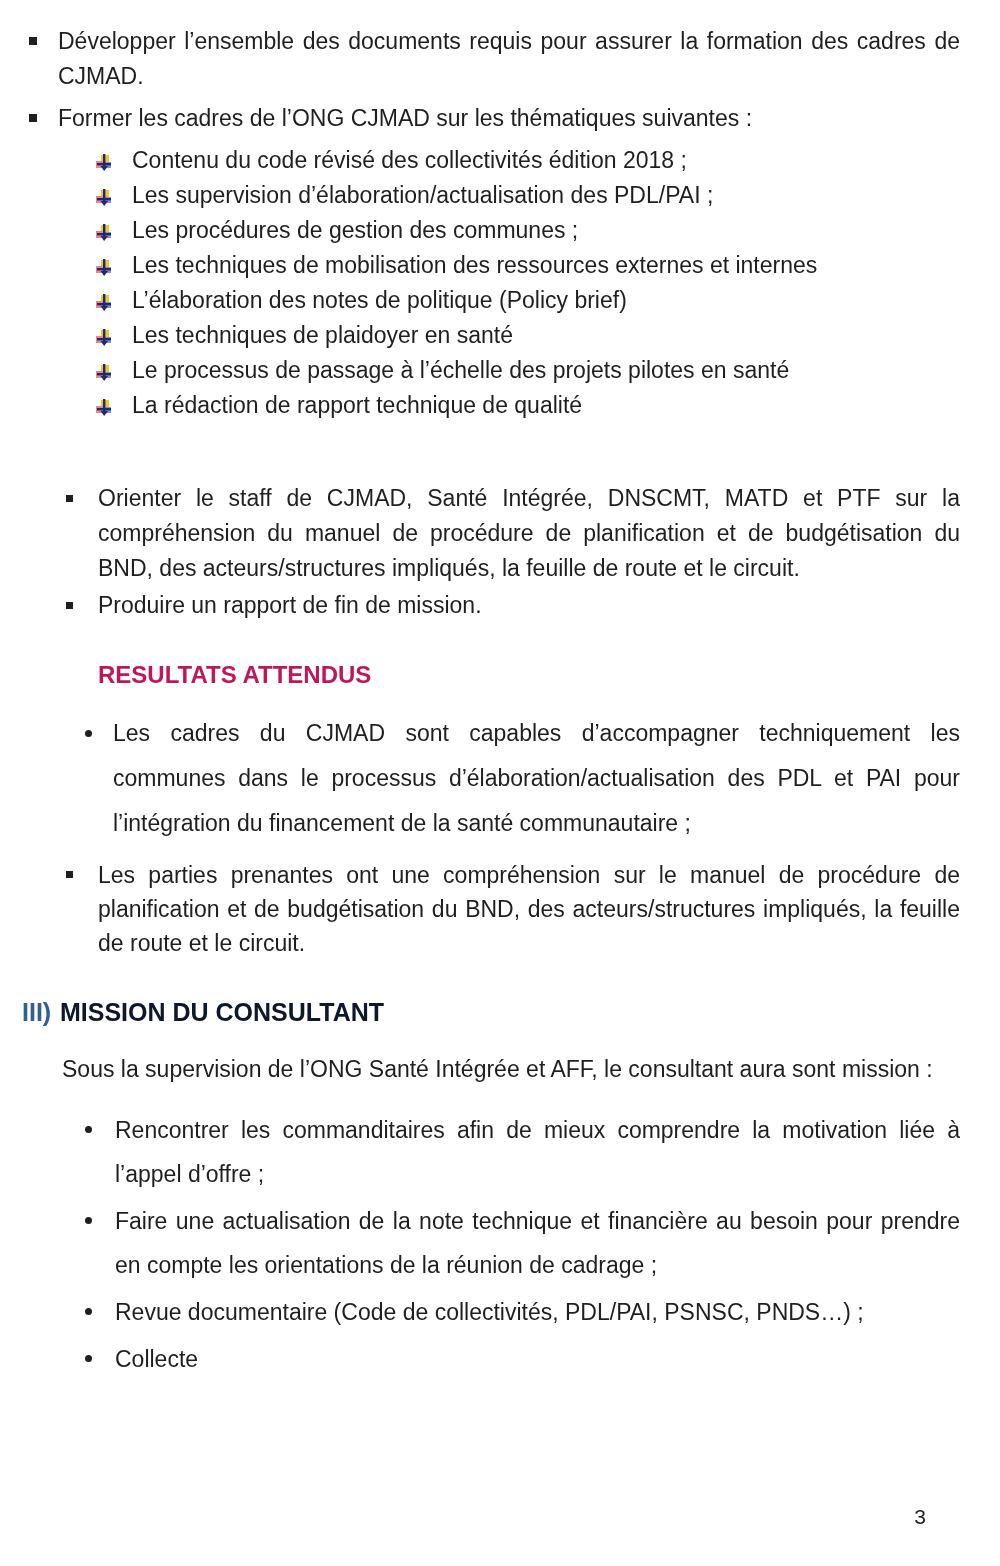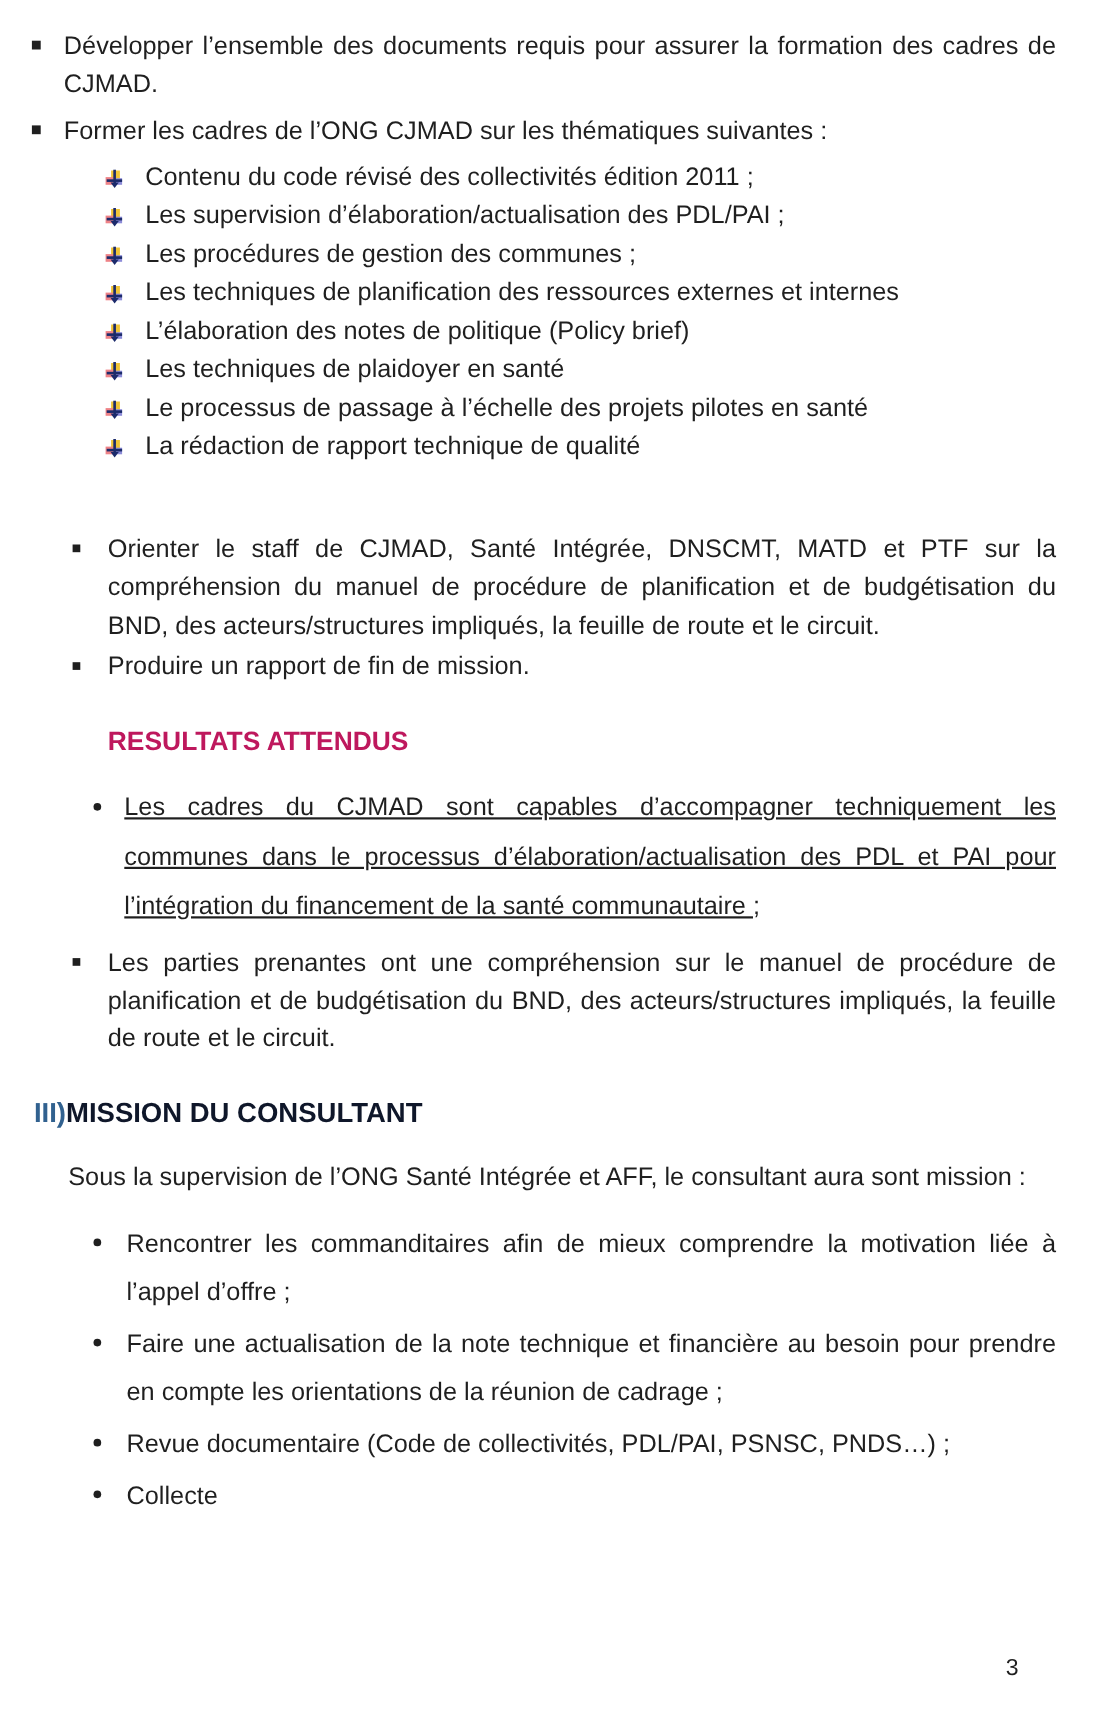--- a/index.html
+++ b/index.html
@@ -77,21 +77,20 @@
     letter-spacing: 0px;
   }
   .result-item-round {
     position: relative;
     margin: 22px 0 0 63px;
     padding-left: 28px;
     font-size: 23px;
     line-height: 45px;
     text-align: justify;
     text-align-last: left;
-    text-decoration: underline;
   }
   .round-bullet {
     position: absolute;
     left: 0px;
     top: 19px;
     width: 7px;
     height: 7px;
     border-radius: 50%;
     background: #1f1f1f;
   }
@@ -105,21 +104,21 @@
     text-align-last: left;
   }
   .result-item-square .sq-bullet { left: 1px; top: 13px; }
   
   .mission-heading {
     margin: 38px 0 0 0;
     font-size: 25px;
     font-weight: 700;
     display: flex;
   }
-  .mission-heading .numeral { width: 38px; flex: 0 0 auto; text-align: right; }
+  .mission-heading .numeral { width: 38px; flex: 0 0 auto; }
   .mission-intro {
     margin: 20px 0 0 40px;
     font-size: 23px;
     line-height: 45px;
     text-align: justify;
     text-align-last: left;
   }
   ul.mission-list { margin: 16px 0 0 63px; padding: 0; list-style: none; }
   .mission-item {
     position: relative;
@@ -159,21 +158,21 @@
   <ul class="themes">
     <li>
       <svg class="arrow-icon" viewBox="0 0 18 18">
           <rect x="6" y="1" width="8" height="9" fill="#F0C437"></rect>
           <rect x="1" y="7" width="7" height="7" fill="#EE8287"></rect>
           <rect x="10" y="8" width="6" height="6" fill="#8C8BD8"></rect>
           <rect x="8" y="0" width="2.4" height="14" fill="#1C2B6B"></rect>
           <rect x="2" y="9" width="14" height="2.4" fill="#1C2B6B"></rect>
           <polygon points="5.5,12 13,12 9.2,17" fill="#1C2B6B"></polygon>
         </svg>
-      <span>Contenu du code révisé des collectivités édition 2011 ;</span>
+      <span>Contenu du code révisé des collectivités édition 2018 ;</span>
     </li>
     <li>
       <svg class="arrow-icon" viewBox="0 0 18 18">
           <rect x="6" y="1" width="8" height="9" fill="#F0C437"></rect>
           <rect x="1" y="7" width="7" height="7" fill="#EE8287"></rect>
           <rect x="10" y="8" width="6" height="6" fill="#8C8BD8"></rect>
           <rect x="8" y="0" width="2.4" height="14" fill="#1C2B6B"></rect>
           <rect x="2" y="9" width="14" height="2.4" fill="#1C2B6B"></rect>
           <polygon points="5.5,12 13,12 9.2,17" fill="#1C2B6B"></polygon>
         </svg>
@@ -192,21 +191,21 @@
     </li>
     <li>
       <svg class="arrow-icon" viewBox="0 0 18 18">
           <rect x="6" y="1" width="8" height="9" fill="#F0C437"></rect>
           <rect x="1" y="7" width="7" height="7" fill="#EE8287"></rect>
           <rect x="10" y="8" width="6" height="6" fill="#8C8BD8"></rect>
           <rect x="8" y="0" width="2.4" height="14" fill="#1C2B6B"></rect>
           <rect x="2" y="9" width="14" height="2.4" fill="#1C2B6B"></rect>
           <polygon points="5.5,12 13,12 9.2,17" fill="#1C2B6B"></polygon>
         </svg>
-      <span>Les techniques de planification des ressources externes et internes</span>
+      <span>Les techniques de mobilisation des ressources externes et internes</span>
     </li>
     <li>
       <svg class="arrow-icon" viewBox="0 0 18 18">
           <rect x="6" y="1" width="8" height="9" fill="#F0C437"></rect>
           <rect x="1" y="7" width="7" height="7" fill="#EE8287"></rect>
           <rect x="10" y="8" width="6" height="6" fill="#8C8BD8"></rect>
           <rect x="8" y="0" width="2.4" height="14" fill="#1C2B6B"></rect>
           <rect x="2" y="9" width="14" height="2.4" fill="#1C2B6B"></rect>
           <polygon points="5.5,12 13,12 9.2,17" fill="#1C2B6B"></polygon>
         </svg>

